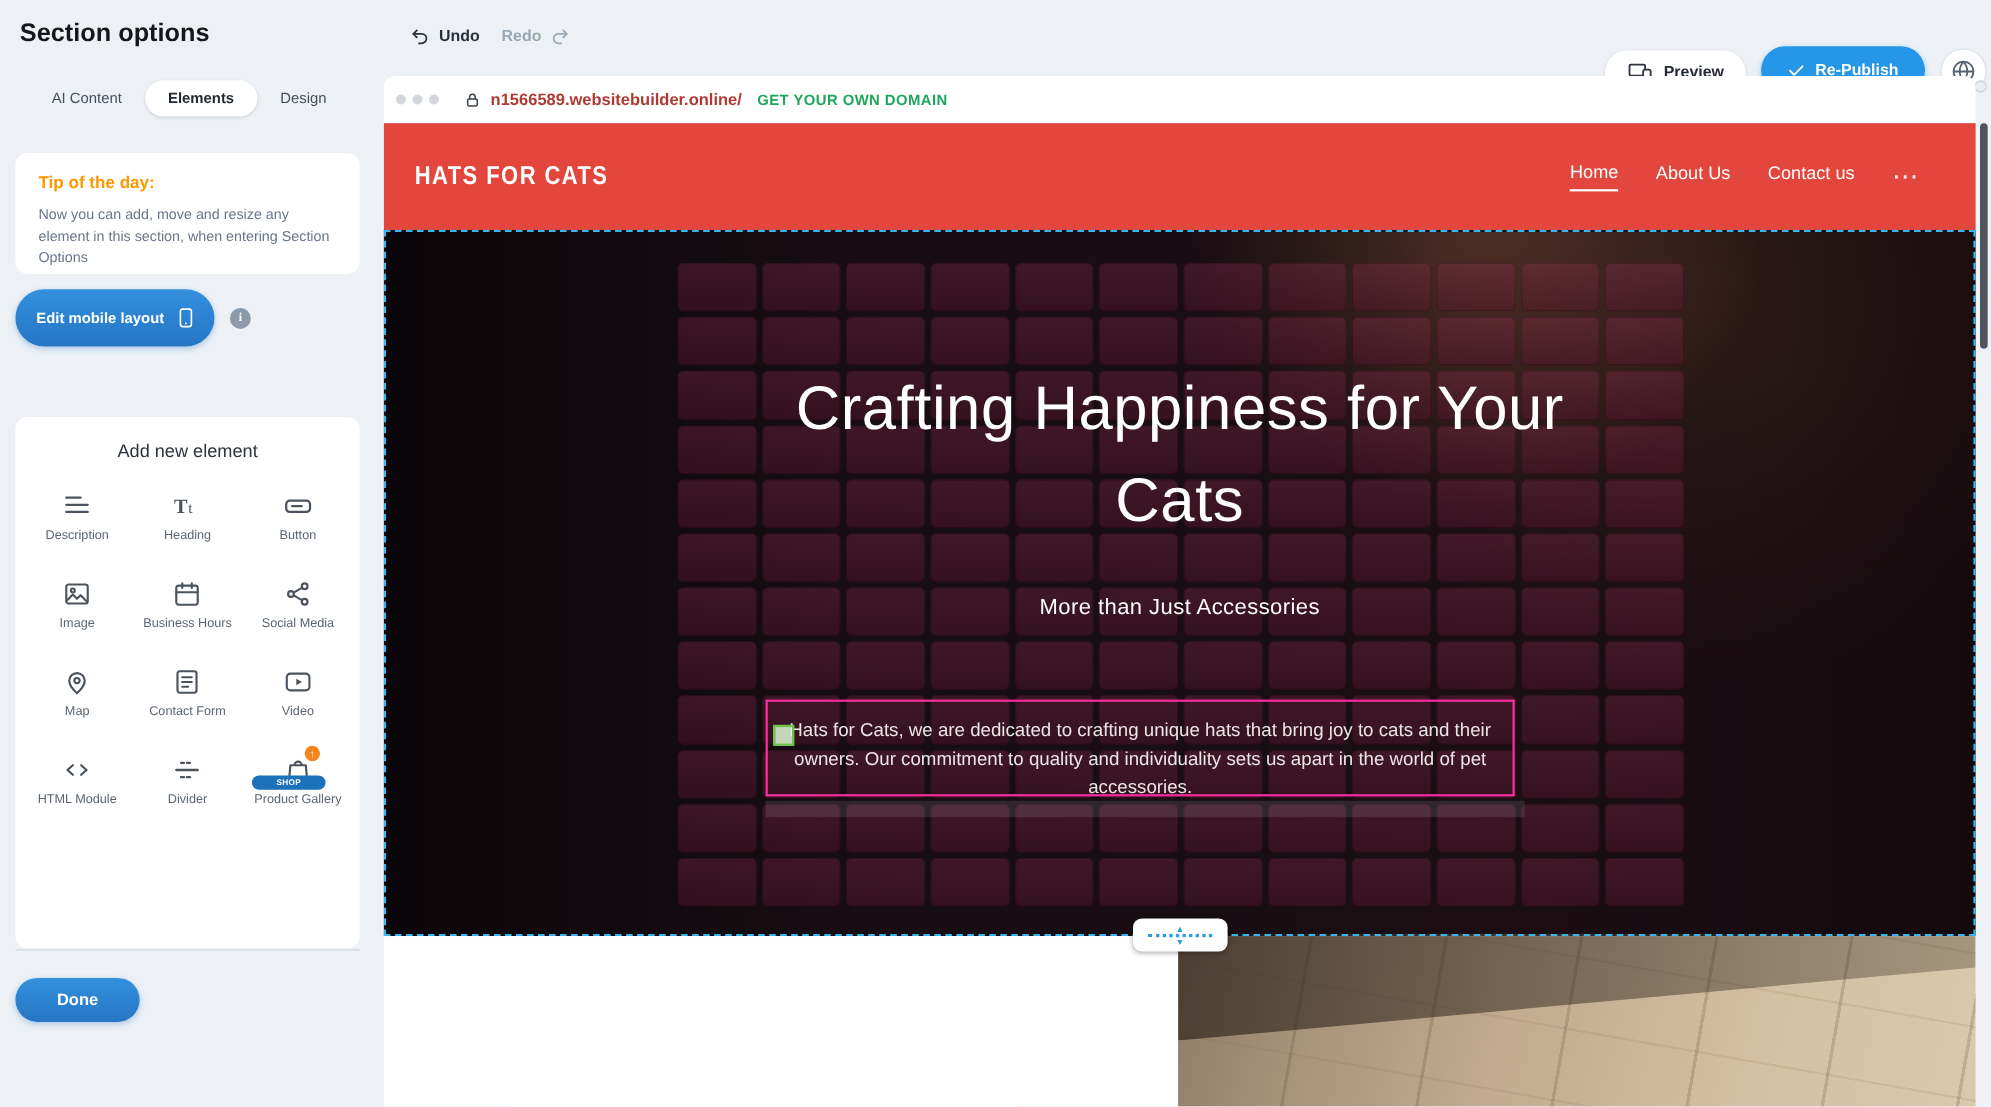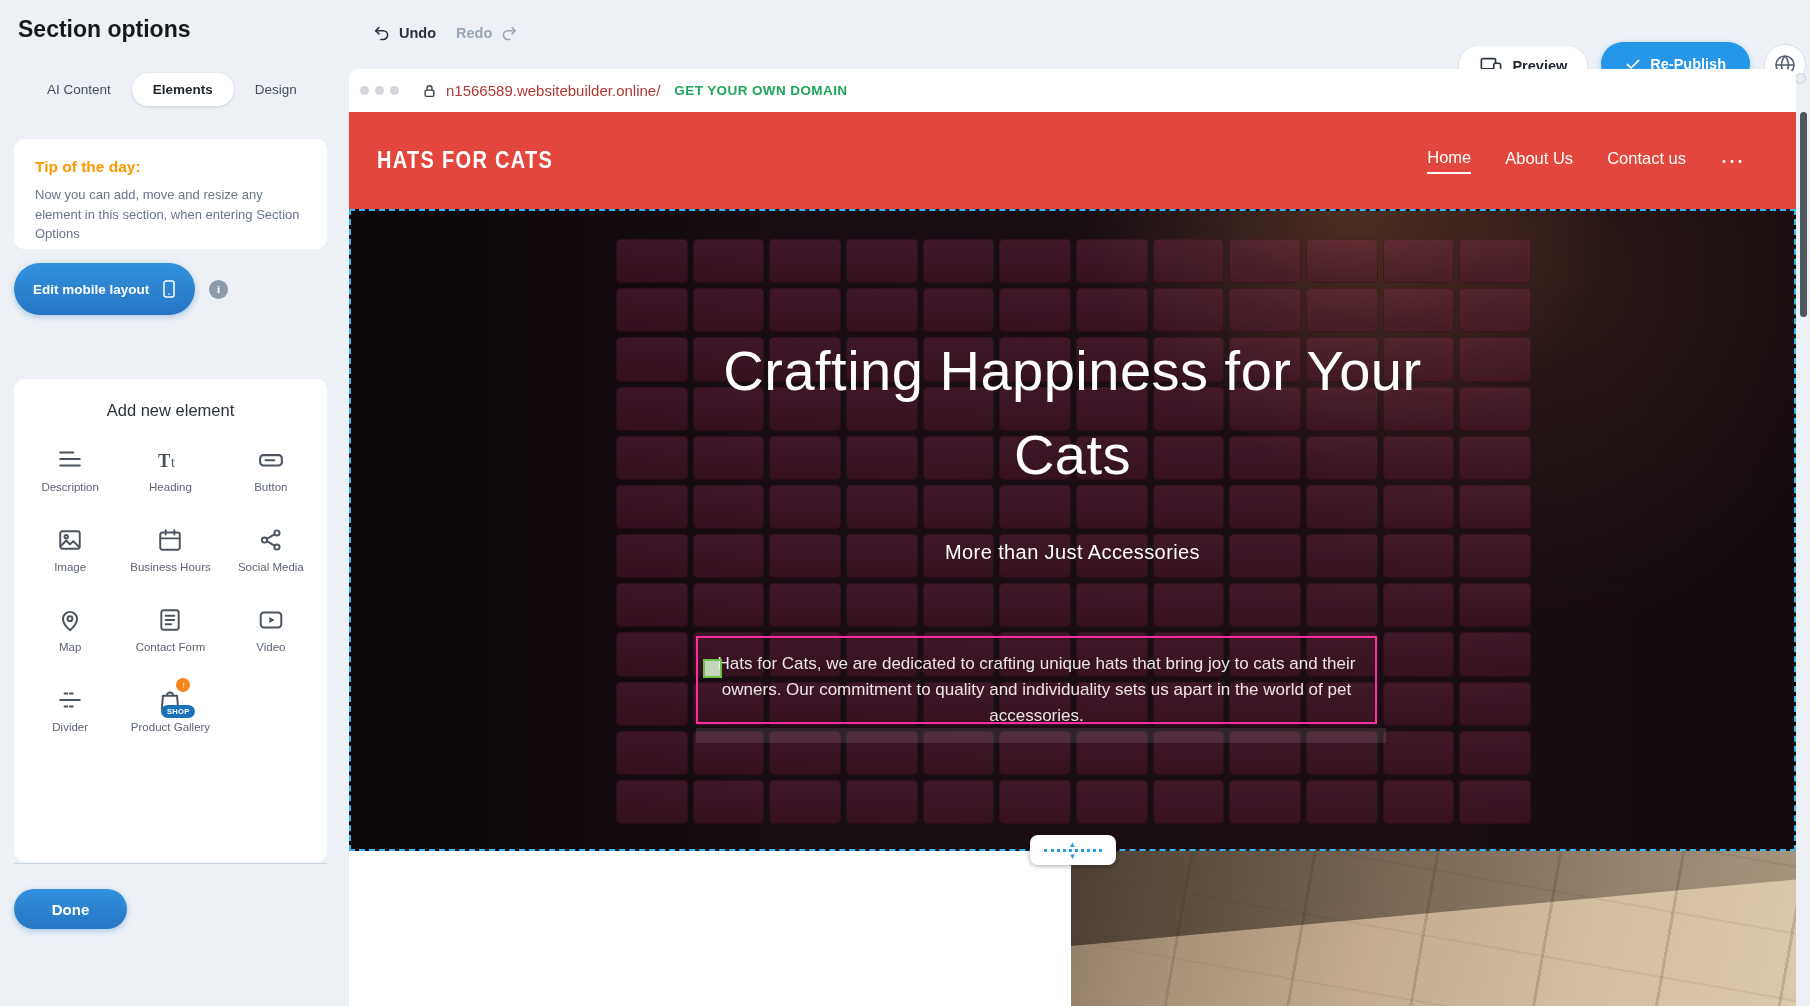--- a/index.html
+++ b/index.html
@@ -48,37 +48,37 @@
       background:#8d9aa9; color:#fff; font-size:11px; font-weight:bold; text-align:center; line-height:19px;
       font-family:"Liberation Serif", serif; cursor:pointer; }
 
   .elements-card { top:265px; height:483px; padding-top:22px;margin-top:48px; }
   .elements-title { text-align:center; font-size:16.5px; color:#2c333c; }
   .el-grid { display:grid; grid-template-columns:repeat(3,1fr); padding:16px 6px 0 6px; }
   .el-cell { height:80px; display:flex; flex-direction:column; align-items:center; padding-top:10px; cursor:pointer; border-radius:8px; }
   .el-icon { position:relative; height:28px; display:flex; align-items:center; justify-content:center; color:#4b545e; }
   .el-label { margin-top:6px; font-size:11.5px; color:#5c6672; text-align:center; line-height:1.3; max-width:84px; }
   .shop-badge { position:absolute; bottom:-4px; right:-12px; background:#1c72b8; color:#fff; font-size:7.5px;
-      font-weight:bold; padding:2px 6px; border-radius:8px; letter-spacing:.3px; }
+      font-weight:bold; padding:2px 22px; border-radius:8px; letter-spacing:.3px; }
   .up-badge { position:absolute; top:-8px; right:-7px; width:14px; height:14px; border-radius:50%;
       background:#f5861f; color:#fff; font-size:9px; line-height:14px; text-align:center; }
 
   .sidebar-divider { position:absolute; top:797px; left:14px; width:313px; height:1px; background:#ccd4dd; }
   .done-btn { position:absolute; top:823px; left:14px; width:113px; height:40px; border-radius:21px;
       background:linear-gradient(180deg,#3390dd,#2676c4); color:#fff; font-size:15px; font-weight:bold;
       display:flex; align-items:center; justify-content:center; cursor:pointer; box-shadow:0 2px 6px rgba(38,118,196,.35); }
 
   
   .main { position:absolute; left:349px; top:69px; width:1447px; height:937px; }
   .browser-bar { position:absolute; top:0; left:0; right:0; height:43px; background:#fff; border-radius:10px 10px 0 0;
       display:flex; align-items:center; padding-left:11px; }
   .win-dots { display:flex; gap:6px; }
   .win-dot { width:9px; height:9px; border-radius:50%; background:#d3d7dc; }
   .lock-icon { margin-left:23px; }
-  .browser-url { margin-left:9px; font-size:15px; font-weight:400; color:#b03a33; }
+  .browser-url { margin-left:9px; font-size:15px; font-weight:700; color:#b03a33; }
   .domain-cta { margin-left:14px; font-size:13.5px; font-weight:bold; letter-spacing:.4px; color:#1fa65a; cursor:pointer; }
 
   .site-header { position:absolute; top:43px; left:0; right:0; height:97px; background:#e2463d;
       display:flex; align-items:center; }
   .site-logo { margin-left:28px; color:#fff; font-size:20px; font-weight:bold; letter-spacing:1.3px;
       transform:scaleY(1.18); white-space:nowrap; }
   .site-nav { margin-left:auto; margin-right:52px; display:flex; align-items:center; gap:34px; }
   .nav-item { color:#fff; font-size:16.5px; cursor:pointer; padding-bottom:5px;text-align:center; }
   .nav-item.active { border-bottom:2px solid #fff; font-weight:500; }
   .nav-more { color:rgba(255,255,255,.9); font-size:24px; line-height:10px; cursor:pointer; }
@@ -297,20 +297,28 @@
       <div class="el-cell">
         <span class="el-icon">
           <svg width="26" height="26" viewBox="0 0 24 24" fill="none" stroke="currentColor" stroke-width="1.8">
               <rect x="2.5" y="5" width="19" height="14" rx="3"></rect>
               <path d="M10.5 9.2v5.6l4.8-2.8z" fill="currentColor" stroke="none"></path>
             </svg>
         </span>
         <span class="el-label">Video</span>
       </div>
 
+      <div class="el-cell">
+        <span class="el-icon">
+          <svg width="26" height="26" viewBox="0 0 24 24" fill="none" stroke="currentColor" stroke-width="1.9" stroke-linecap="round" stroke-linejoin="round">
+              <path d="M8.5 8l-4.5 4 4.5 4M15.5 8l4.5 4-4.5 4"></path>
+            </svg>
+        </span>
+        <span class="el-label">HTML Module</span>
+      </div>
 
       <div class="el-cell">
         <span class="el-icon">
           <svg width="26" height="26" viewBox="0 0 24 24" fill="none" stroke="currentColor" stroke-width="1.9" stroke-linecap="round">
               <path d="M3 12h18"></path>
               <path d="M7 6h10" stroke-dasharray="2.5 2.5"></path>
               <path d="M7 18h10" stroke-dasharray="2.5 2.5"></path>
             </svg>
         </span>
         <span class="el-label">Divider</span>

